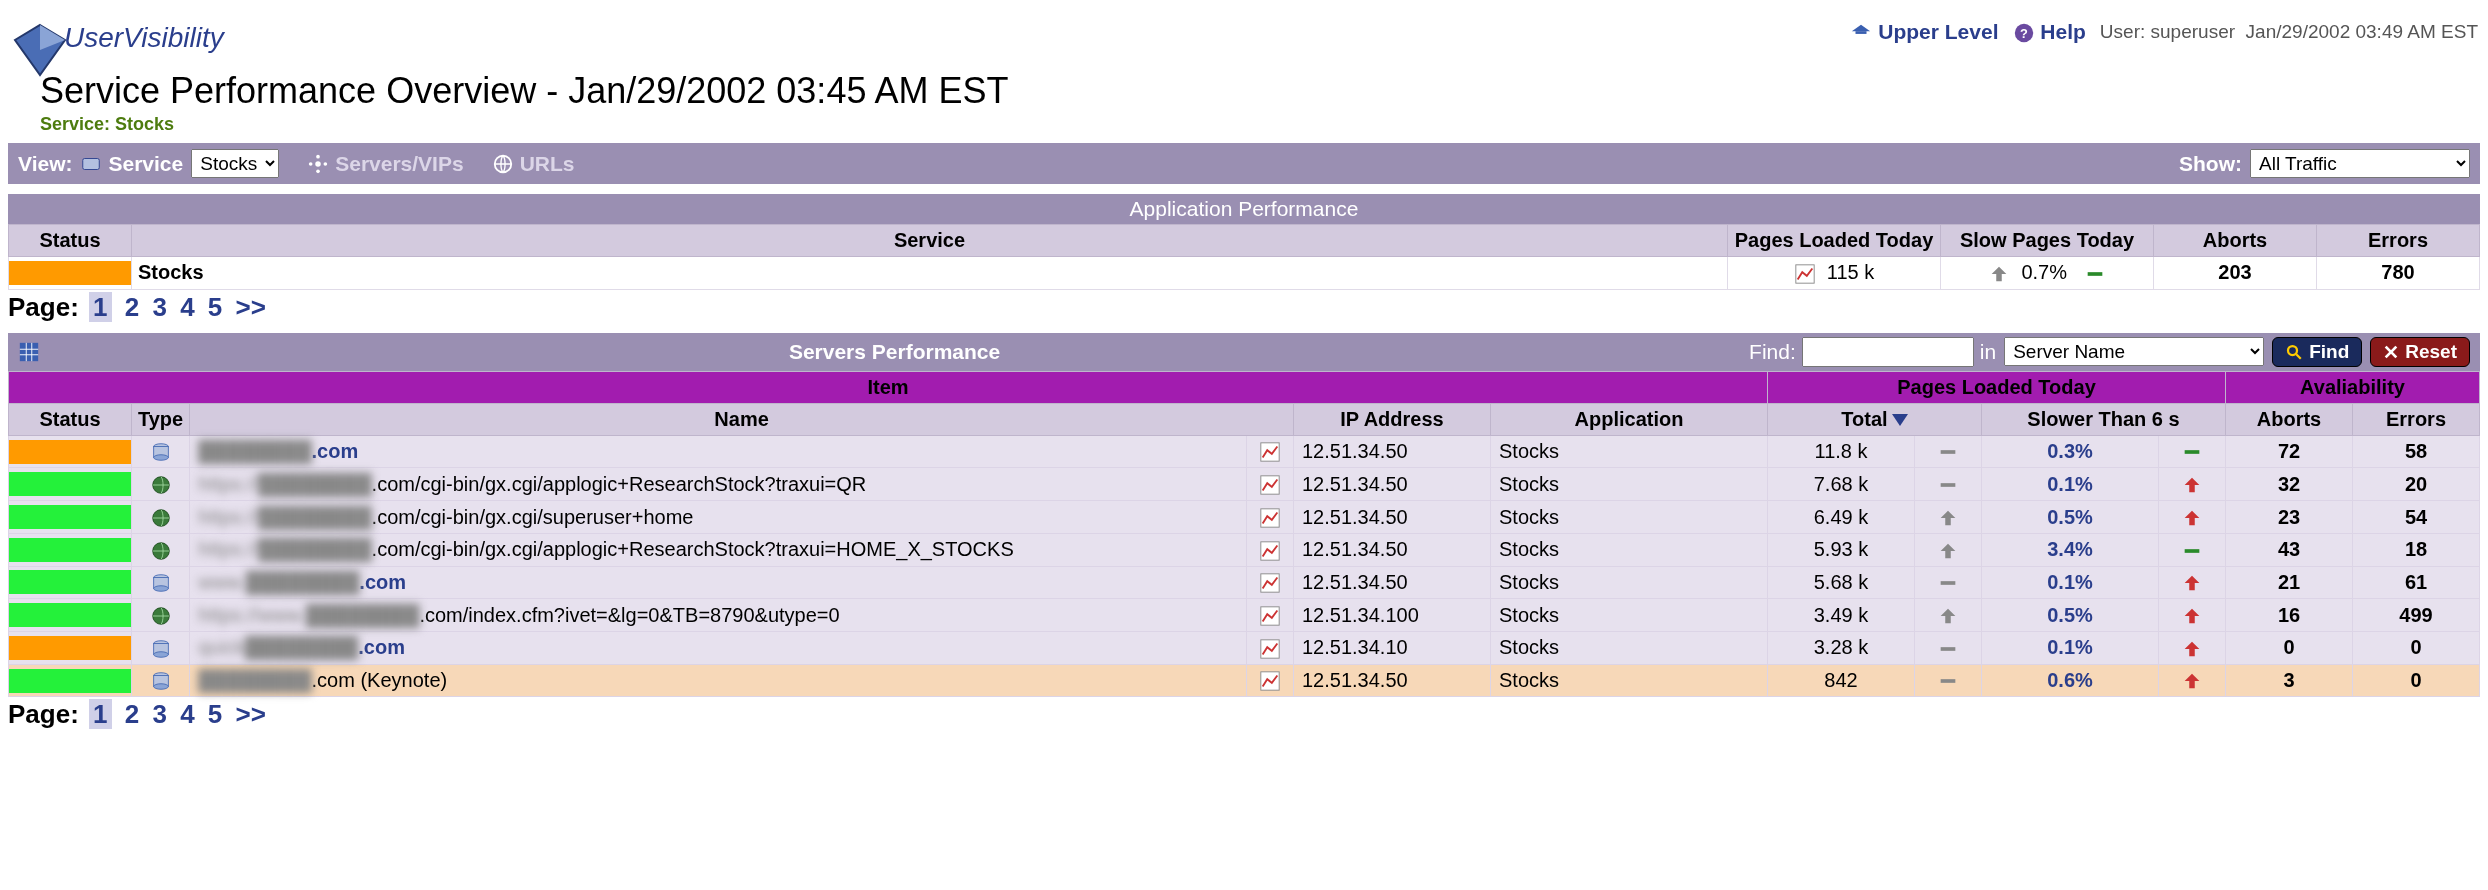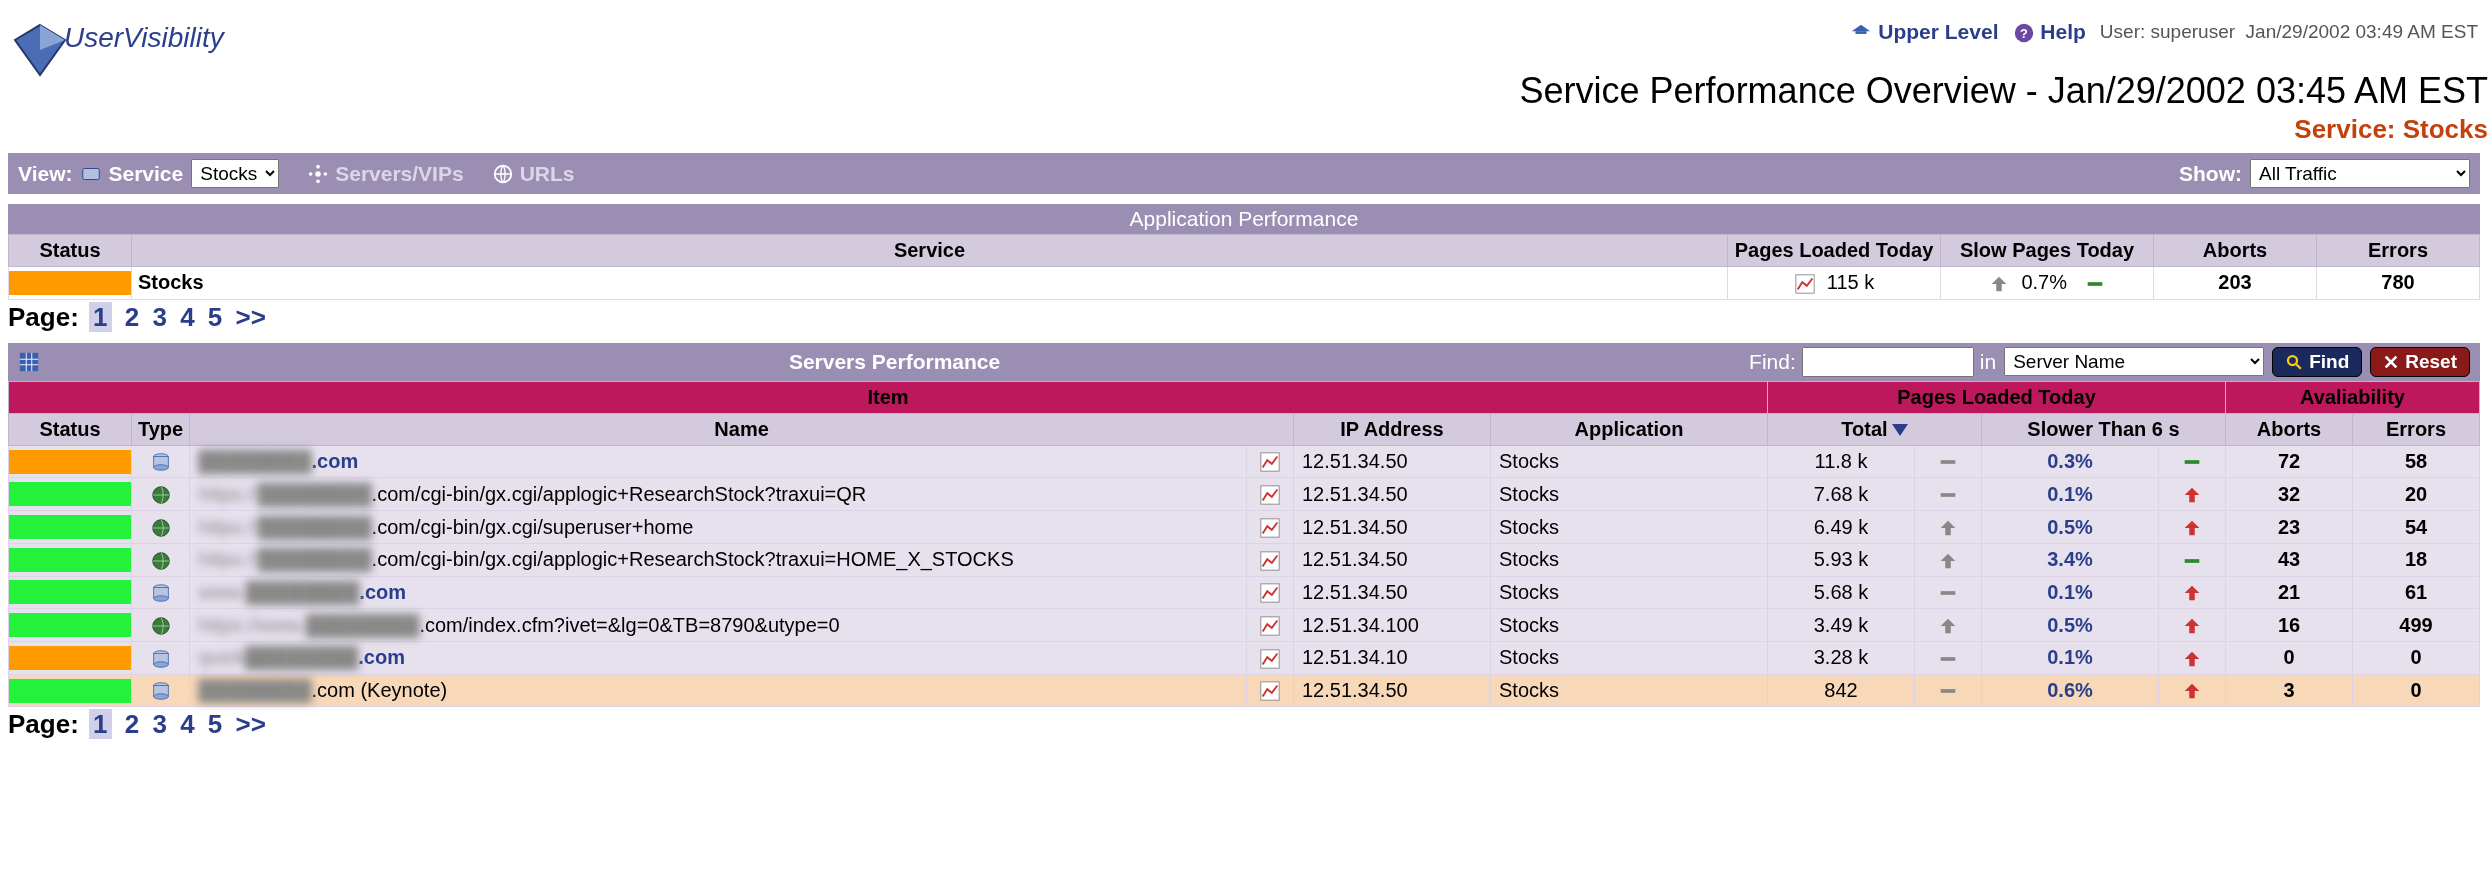--- a/index.html
+++ b/index.html
@@ -3,23 +3,23 @@
 <meta charset="utf-8">
 <style>
 html,body{margin:0;padding:0;font-family:Arial,Helvetica,sans-serif;font-size:21px;background:#fff;color:#000;}
 a{color:#2a3e8c;text-decoration:none;}
 .topbar{display:flex;align-items:flex-start;justify-content:space-between;padding:20px 10px 0 10px;}
 .logo-wrap{display:flex;align-items:flex-start;}
 .logo-wrap svg{width:60px;height:60px;}
 .product-name{font-style:italic;font-size:28px;color:#2a3e8c;margin-left:-6px;margin-top:2px;}
 .toplinks{display:flex;align-items:center;gap:14px;font-size:21px;color:#2a3e8c;font-weight:bold;}
 .toplinks .user-meta{color:#555;font-weight:normal;font-size:19px;}
-.title-block{text-align:right;margin-top:-10px;}
+.title-block{text-align:left;margin-top:-10px;padding-left:40px;}
 .title-block h1{margin:0;font-size:36px;font-weight:normal;color:#000;}
-.title-block h2{margin:2px 0 8px 0;font-size:26px;font-weight:bold;color:#c2410c;}
+.title-block h2{margin:2px 0 8px 0;font-size:18px;font-weight:bold;color:#4d7c0f;}
 .toolbar{background:#9a8fb2;color:#fff;display:flex;align-items:center;padding:6px 10px;font-weight:bold;margin:6px 8px 10px 8px;}
 .toolbar .lbl{margin-right:8px;}
 .toolbar select{font-size:19px;padding:2px 4px;}
 .toolbar .tb-link{color:#dcd6e8;margin-left:28px;display:flex;align-items:center;gap:6px;}
 .toolbar .spacer{flex:1;}
 .section-hdr{background:#9a8fb2;color:#fff;font-weight:normal;text-align:center;padding:3px 0;margin:0 8px;}
 .app-perf{margin:0 8px;border-collapse:collapse;width:calc(100% - 16px);}
 .app-perf th{background:#d3cade;color:#000;font-weight:bold;padding:4px 6px;border:1px solid #bfb5cc;font-size:20px;}
 .app-perf td{background:#fff;padding:4px 6px;border:1px solid #e0dbe8;font-size:20px;}
 .status-swatch{display:block;height:24px;}
@@ -29,21 +29,21 @@
 .pg b{color:#000;}
 .pg span, .pg a{color:#2a3e8c;font-weight:bold;margin:0 3px;}
 .srv-hdr{background:#9a8fb2;color:#fff;display:flex;align-items:center;padding:4px 10px;margin:0 8px;font-weight:bold;}
 .srv-hdr .find-lbl{font-weight:normal;}
 .srv-hdr input[type=text]{width:160px;font-size:19px;padding:2px 4px;margin:0 6px;}
 .srv-hdr select{font-size:19px;padding:2px 4px;margin:0 8px;}
 .btn{display:inline-flex;align-items:center;gap:6px;border-radius:6px;padding:3px 12px;font-weight:bold;font-size:19px;color:#fff;cursor:pointer;border:1px solid #000;}
 .btn-find{background:#1a2a5c;}
 .btn-reset{background:#8a1a1a;}
 .srv-table{margin:0 8px;border-collapse:collapse;width:calc(100% - 16px);}
-.srv-table th{background:#be185d;color:#000;font-weight:bold;padding:4px 6px;border:1px solid #bfb5cc;font-size:20px;}
+.srv-table th{background:#a21caf;color:#000;font-weight:bold;padding:4px 6px;border:1px solid #bfb5cc;font-size:20px;}
 .srv-table th.sub{background:#d3cade;}
 .srv-table td{background:#e7e1ee;padding:4px 8px;border:1px solid #dcd4e6;font-size:20px;vertical-align:middle;}
 .srv-table tr.hl td{background:#f7d8b8;}
 .srv-table td.center{text-align:center;}
 .srv-table td.link{color:#2a3e8c;font-weight:bold;}
 .col-status{width:110px;}
 .col-type{width:40px;}
 .col-name{}
 .col-chart{width:30px;}
 .col-ip{width:180px;}

